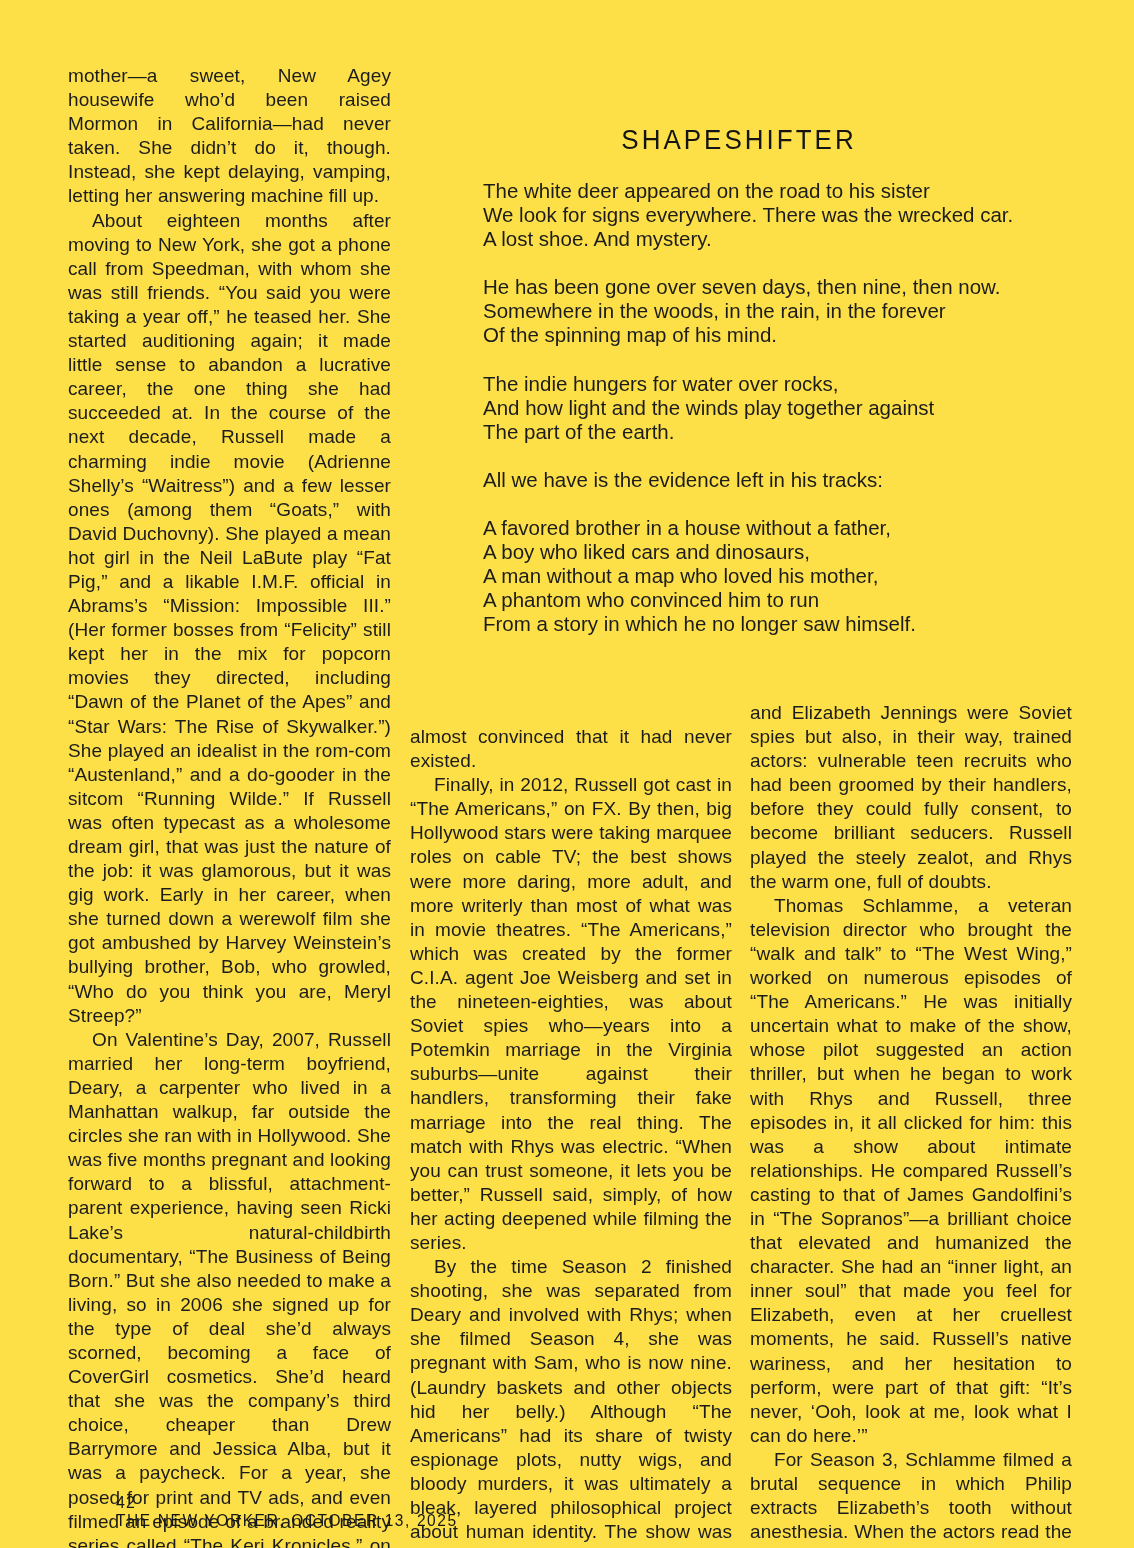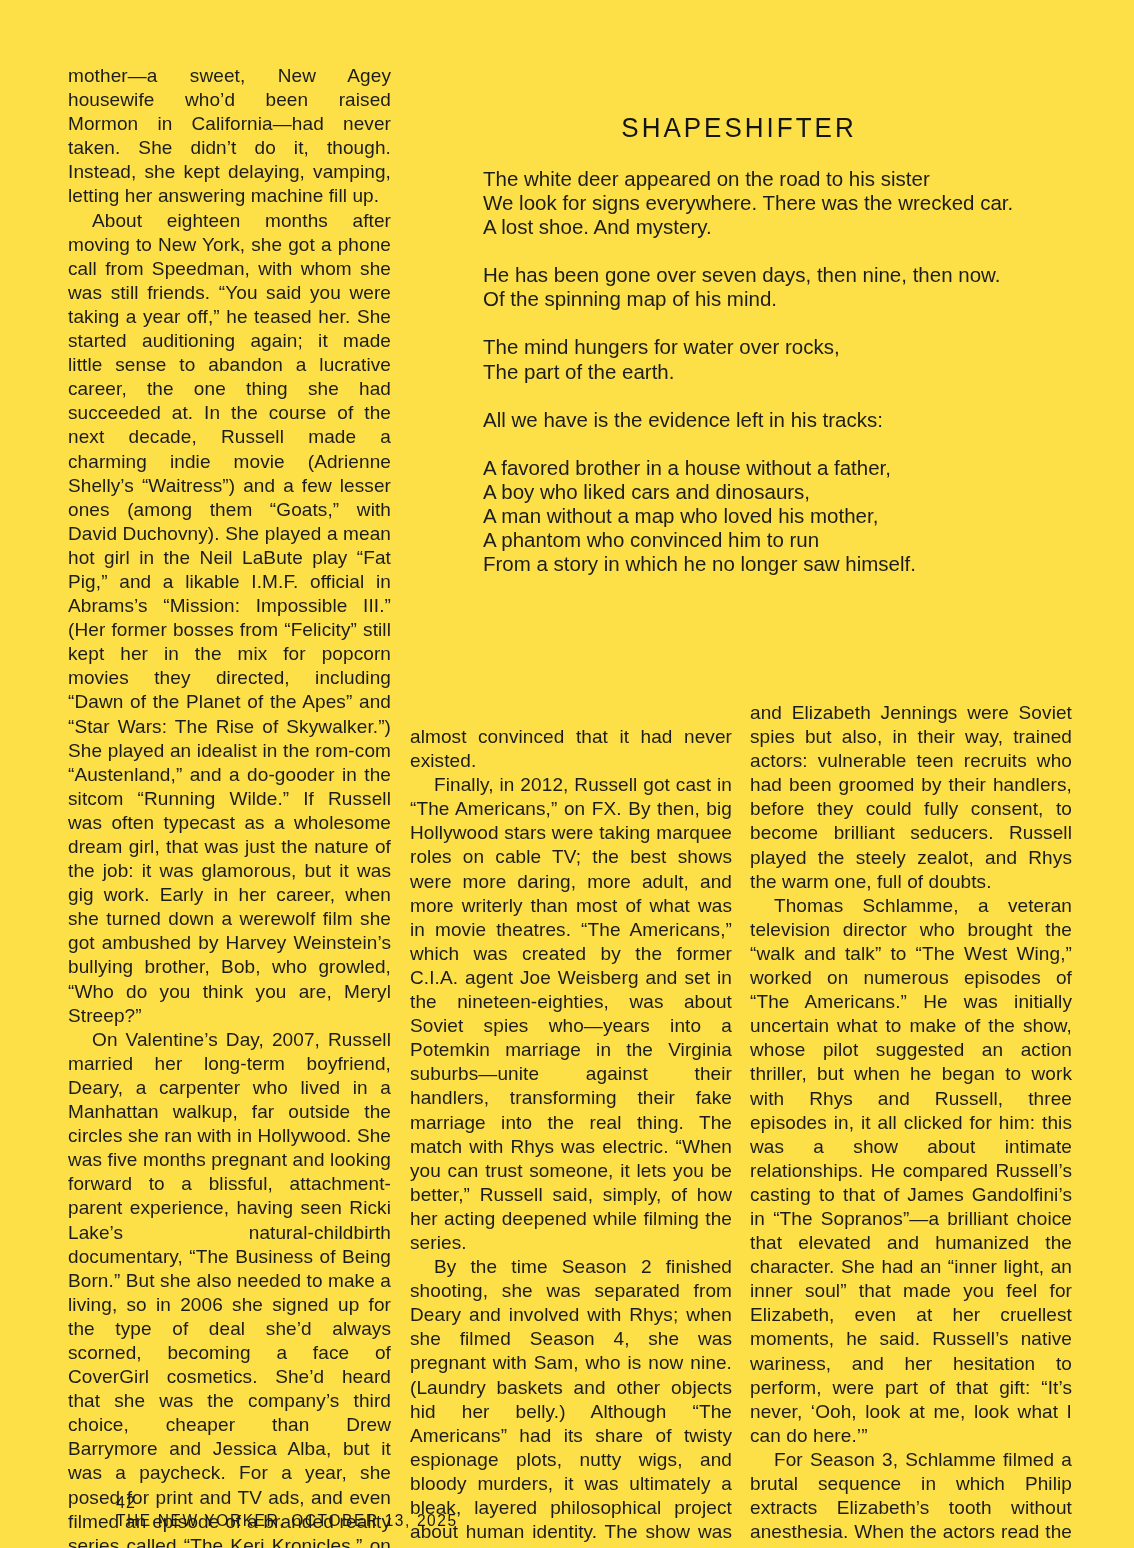--- a/index.html
+++ b/index.html
@@ -21,21 +21,21 @@
     letter-spacing: 0.1px;
   }
   .bodycol p { margin: 0; }
   .bodycol p.indent { text-indent: 24px; }
   .col-left  { left: 68px;  top: 64px;  width: 323px; }
   .col-mid   { left: 410px; top: 701px; width: 322px; margin-top: 24px; }
   .col-right { left: 750px; top: 701px; width: 322px; }
   .poem {
     position: absolute;
     left: 483px;
-    top: 112px;
+    top: 124px;
     width: 512px;
   }
   .poem-title {
     text-align: center;
     font-size: 26px;
     letter-spacing: 3px;
     color: #141414;
     margin: 0 0 24px 0;
     font-weight: normal;
     transform: scaleY(1.08);
@@ -82,24 +82,26 @@
 
   <div class="poem">
     <h2 class="poem-title">SHAPESHIFTER</h2>
     <div class="stanza">
       <div class="poem-line">The white deer appeared on the road to his sister</div>
       <div class="poem-line">We look for signs everywhere. There was the wrecked car.</div>
       <div class="poem-line">A lost shoe. And mystery.</div>
     </div>
     <div class="stanza">
       <div class="poem-line">He has been gone over seven days, then nine, then now.</div>
+      <div class="poem-line">Somewhere in the woods, in the rain, in the forever</div>
       <div class="poem-line">Of the spinning map of his mind.</div>
     </div>
     <div class="stanza">
-      <div class="poem-line">The mind hungers for water over rocks,</div>
+      <div class="poem-line">The indie hungers for water over rocks,</div>
+      <div class="poem-line">And how light and the winds play together against</div>
       <div class="poem-line">The part of the earth.</div>
     </div>
     <div class="stanza">
       <div class="poem-line">All we have is the evidence left in his tracks:</div>
     </div>
     <div class="stanza">
       <div class="poem-line">A favored brother in a house without a father,</div>
       <div class="poem-line">A boy who liked cars and dinosaurs,</div>
       <div class="poem-line">A man without a map who loved his mother,</div>
       <div class="poem-line">A phantom who convinced him to run</div>

